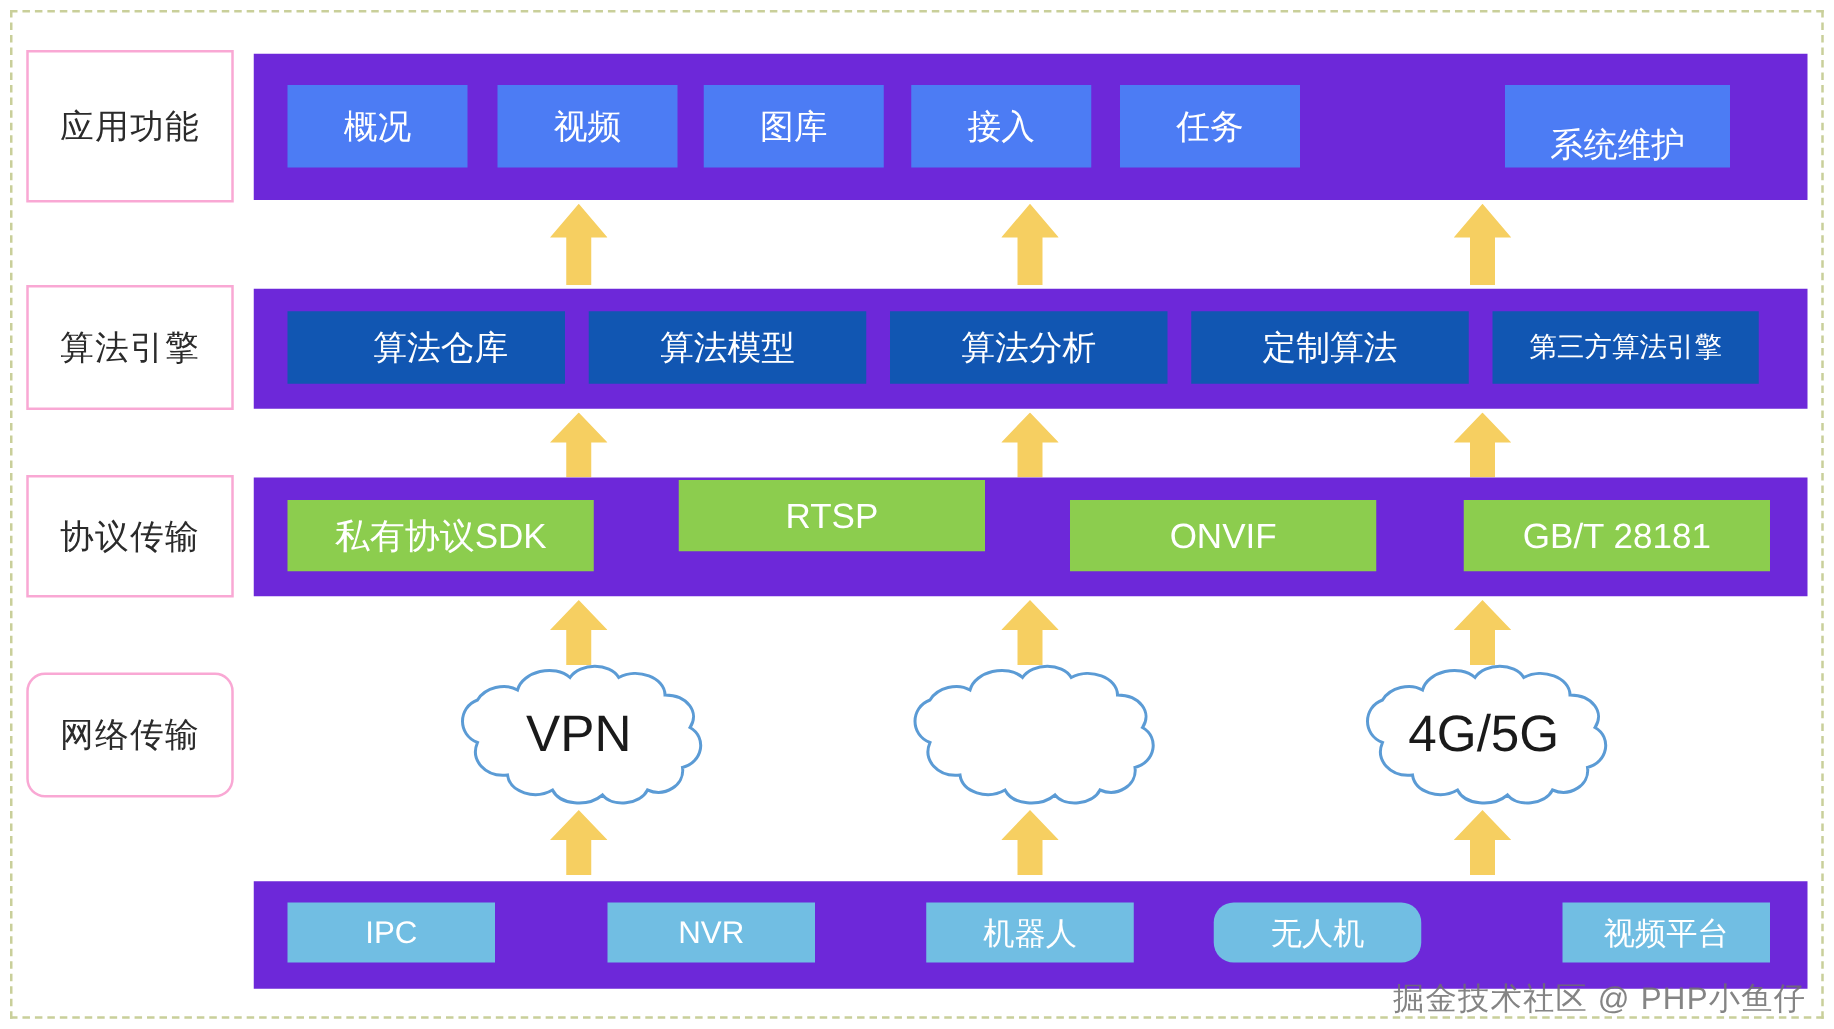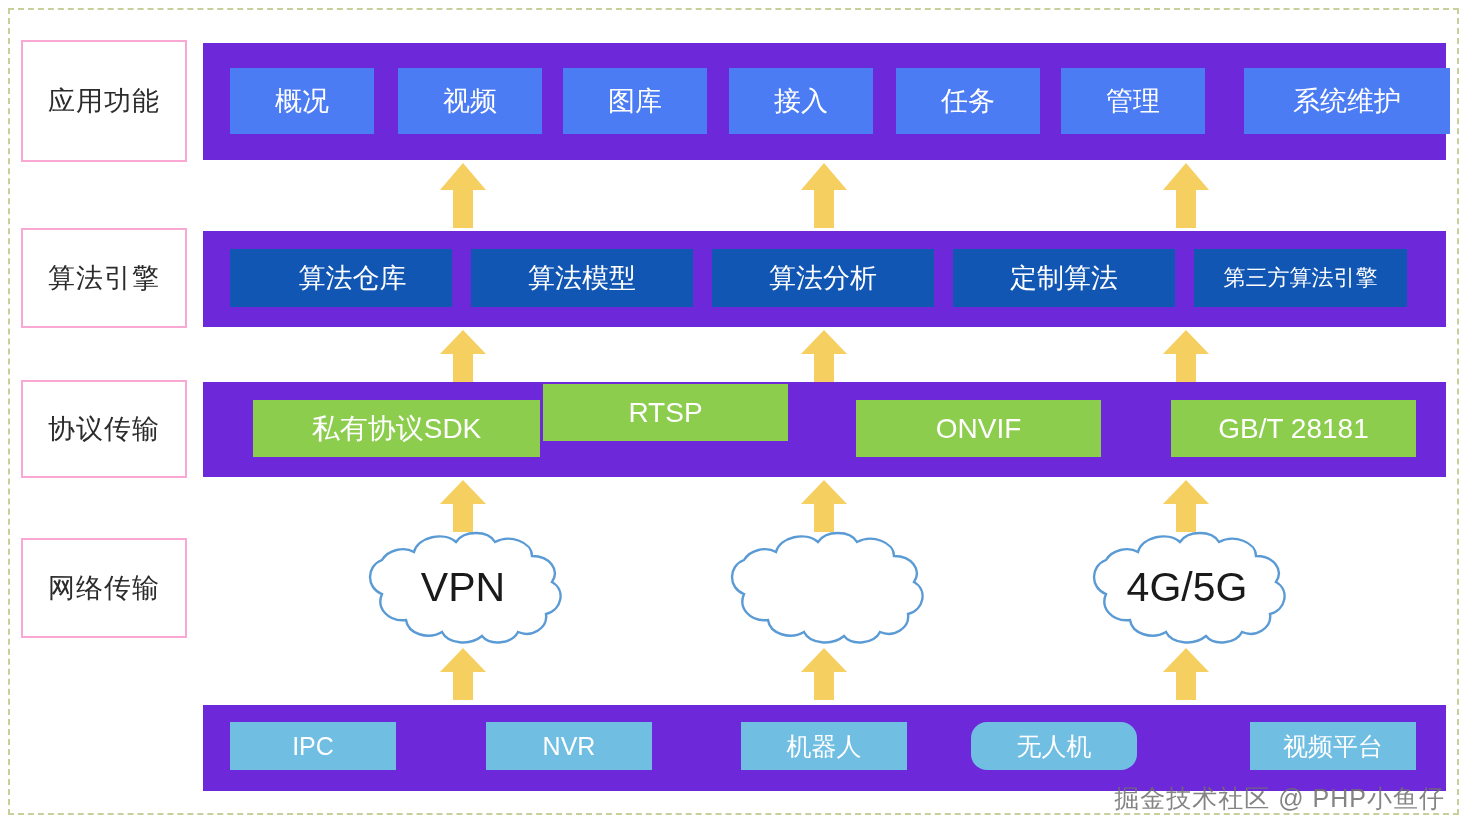--- a/index.html
+++ b/index.html
@@ -125,24 +125,21 @@
     </div>
     <div class="chip chip-app" style="left:360px;top:25px;width:144px;height:66px;">
       <span>图库</span>
     </div>
     <div class="chip chip-app" style="left:526px;top:25px;width:144px;height:66px;">
       <span>接入</span>
     </div>
     <div class="chip chip-app" style="left:693px;top:25px;width:144px;height:66px;">
       <span>任务</span>
     </div>
-    <div class="chip chip-app" style="left:858px;top:25px;width:144px;height:66px;">
-      <span>管理</span>
-    </div>
-    <div class="chip chip-app" style="left:1041px;top:25px;width:206px;height:66px;">
+    <div class="chip chip-app" style="left:1001px;top:25px;width:180px;height:66px;align-items:flex-end;">
       <span>系统维护</span>
     </div>
   </div>
 
   <div class="arrow" style="left:440px;top:163px;height:65px;">
     <svg viewBox="0 0 46 65" preserveAspectRatio="none">
         <polygon points="23,0 46,27 33,27 33,65 13,65 13,27 0,27" fill="#f6cf61"></polygon>
       </svg>
   </div>
   <div class="arrow" style="left:801px;top:163px;height:65px;">
@@ -190,21 +187,21 @@
   <div class="arrow" style="left:1163px;top:330px;height:52px;">
     <svg viewBox="0 0 46 52" preserveAspectRatio="none">
         <polygon points="23,0 46,24 33,24 33,52 13,52 13,24 0,24" fill="#f6cf61"></polygon>
       </svg>
   </div>
 
   <div class="row-label" style="top:380px;height:98px;">
     <span>协议传输</span>
   </div>
   <div class="band" style="top:382px;height:95px;">
-    <div class="chip chip-proto" style="left:27px;top:18px;width:287px;height:57px;margin-left:23px;">
+    <div class="chip chip-proto" style="left:27px;top:18px;width:245px;height:57px;">
       <span>私有协议SDK</span>
     </div>
     <div class="chip chip-proto" style="left:340px;top:2px;width:245px;height:57px;">
       <span>RTSP</span>
     </div>
     <div class="chip chip-proto" style="left:653px;top:18px;width:245px;height:57px;">
       <span>ONVIF</span>
     </div>
     <div class="chip chip-proto" style="left:968px;top:18px;width:245px;height:57px;">
       <span>GB/T 28181</span>
@@ -220,21 +217,21 @@
     <svg viewBox="0 0 46 52" preserveAspectRatio="none">
         <polygon points="23,0 46,24 33,24 33,52 13,52 13,24 0,24" fill="#f6cf61"></polygon>
       </svg>
   </div>
   <div class="arrow" style="left:1163px;top:480px;height:52px;">
     <svg viewBox="0 0 46 52" preserveAspectRatio="none">
         <polygon points="23,0 46,24 33,24 33,52 13,52 13,24 0,24" fill="#f6cf61"></polygon>
       </svg>
   </div>
 
-  <div class="row-label" style="top:538px;height:100px;">
+  <div class="row-label" style="top:538px;height:100px;border-radius:15px;">
     <span>网络传输</span>
   </div>
 
   <div class="cloud" style="left:352px;top:528px;width:222px;height:118px;">
     <svg viewBox="0 0 222 118" preserveAspectRatio="none">
       <path d="M62 24 C66 9, 92 3, 104 14 C112 2, 136 2, 143 14
                C158 6, 180 14, 180 28 C198 28, 208 42, 200 54
                C214 62, 210 82, 194 86 C196 100, 180 110, 166 104
                C160 116, 138 118, 130 108 C118 118, 96 116, 90 104
                C76 112, 56 106, 54 92 C36 94, 24 80, 30 66

